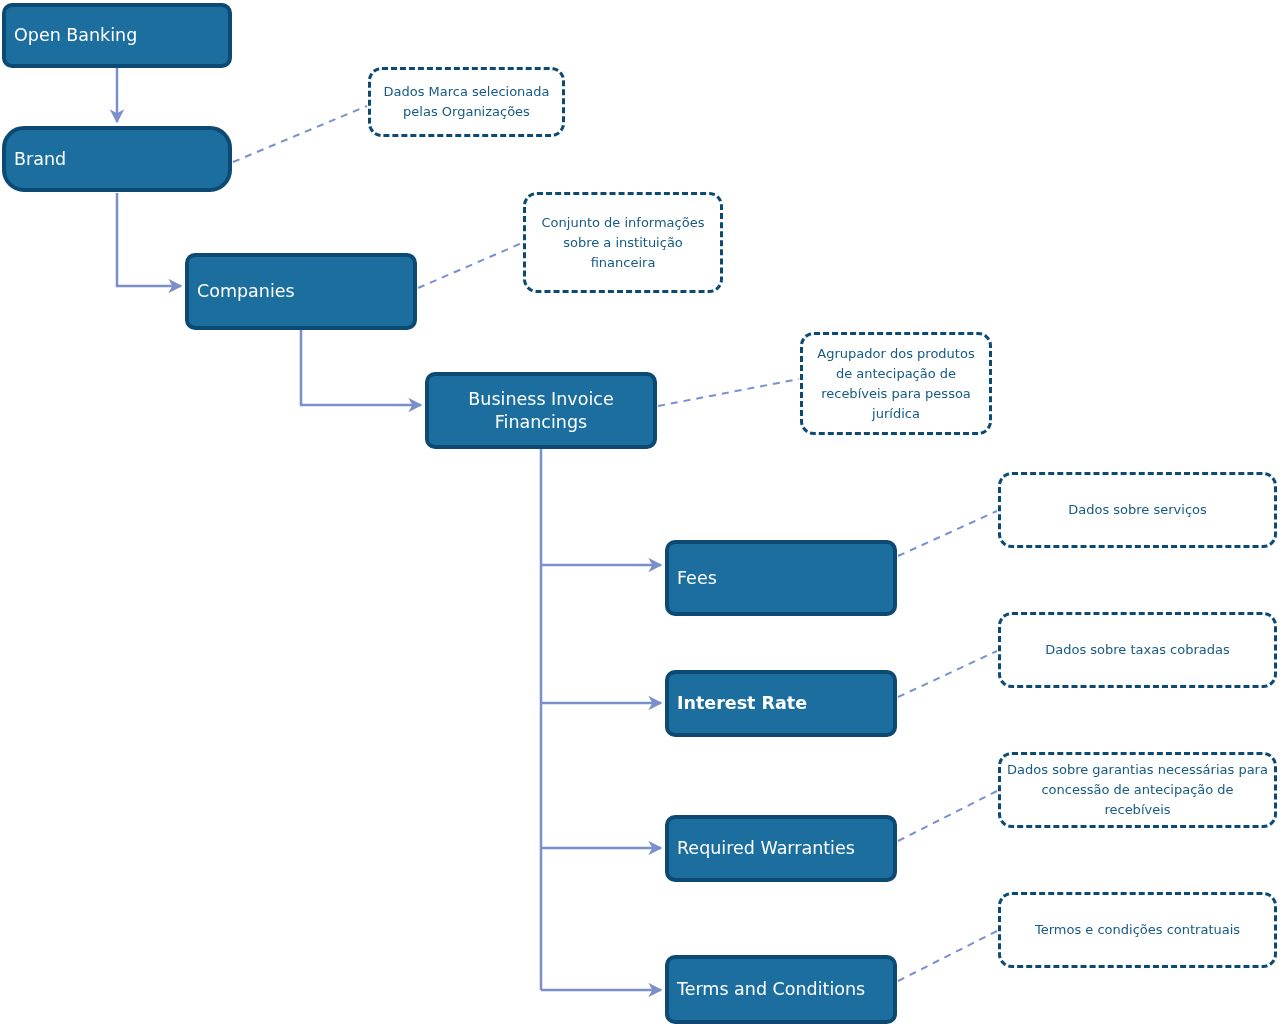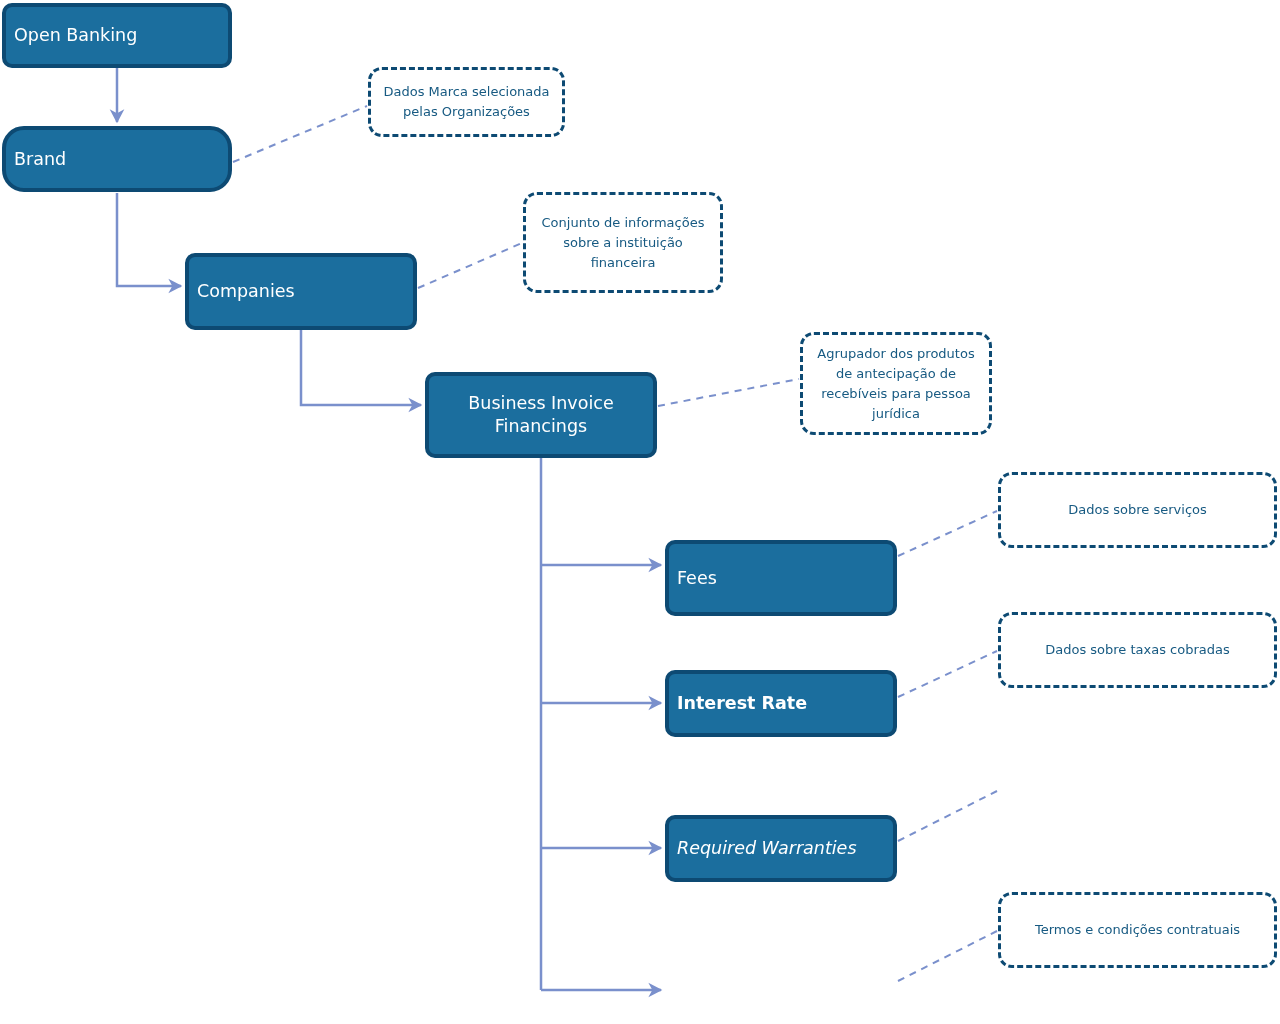--- a/index.html
+++ b/index.html
@@ -40,24 +40,24 @@
     text-align:center;
     font-size:13px;line-height:20px;
     box-sizing:border-box;
     padding:4px 6px;
     overflow:hidden;
   }
   
   #n-open-banking        {left:2px;  top:3px;   width:230px;height:65px;}
   #n-brand               {left:2px;  top:126px; width:230px;height:66px;border-radius:22px;}
   #n-companies           {left:185px;top:253px; width:232px;height:77px;}
-  #n-bif                 {left:425px;top:372px; width:232px;height:86px;}
+  #n-bif                 {left:425px;top:372px; width:232px;height:77px;}
   #n-fees                {left:665px;top:532px; width:232px;height:76px;margin-top:8px;}
   #n-interest-rate       {left:665px;top:670px; width:232px;height:67px;font-weight:bold;}
-  #n-required-warranties {left:665px;top:815px; width:232px;height:67px;font-style:italic;}
+  #n-required-warranties {left:665px;top:815px; width:232px;height:67px;}
   #n-terms               {left:665px;top:955px; width:232px;height:69px;}
   
   #a-brand     {left:368px;top:67px;  width:197px;height:70px;}
   #a-companies {left:523px;top:192px; width:200px;height:101px;}
   #a-bif       {left:800px;top:332px; width:192px;height:103px;}
   #a-fees      {left:998px;top:472px; width:279px;height:76px;}
   #a-interest  {left:998px;top:612px; width:279px;height:76px;}
   #a-warranties{left:998px;top:752px; width:279px;height:76px;}
   #a-terms     {left:998px;top:892px; width:279px;height:76px;}
 </style>
@@ -107,33 +107,39 @@
   </div>
   <div class="node" id="n-fees">
     <span>Fees</span>
   </div>
   <div class="node" id="n-interest-rate">
     <span>Interest Rate</span>
   </div>
   <div class="node" id="n-required-warranties">
     <span>Required Warranties</span>
   </div>
+  <div class="node" id="n-terms">
+    <span>Terms and Conditions</span>
+  </div>
 
   <div class="note" id="a-brand">
     <span>Dados Marca selecionada pelas Organizações</span>
   </div>
   <div class="note" id="a-companies">
     <span>Conjunto de informações sobre a instituição financeira</span>
   </div>
   <div class="note" id="a-bif">
     <span>Agrupador dos produtos de antecipação de recebíveis para pessoa jurídica</span>
   </div>
   <div class="note" id="a-fees">
     <span>Dados sobre serviços</span>
   </div>
   <div class="note" id="a-interest">
     <span>Dados sobre taxas cobradas</span>
   </div>
+  <div class="note" id="a-warranties">
+    <span>Dados sobre garantias necessárias para concessão de antecipação de recebíveis</span>
+  </div>
   <div class="note" id="a-terms">
     <span>Termos e condições contratuais</span>
   </div>
 
 </div>
 
 </body></html>

